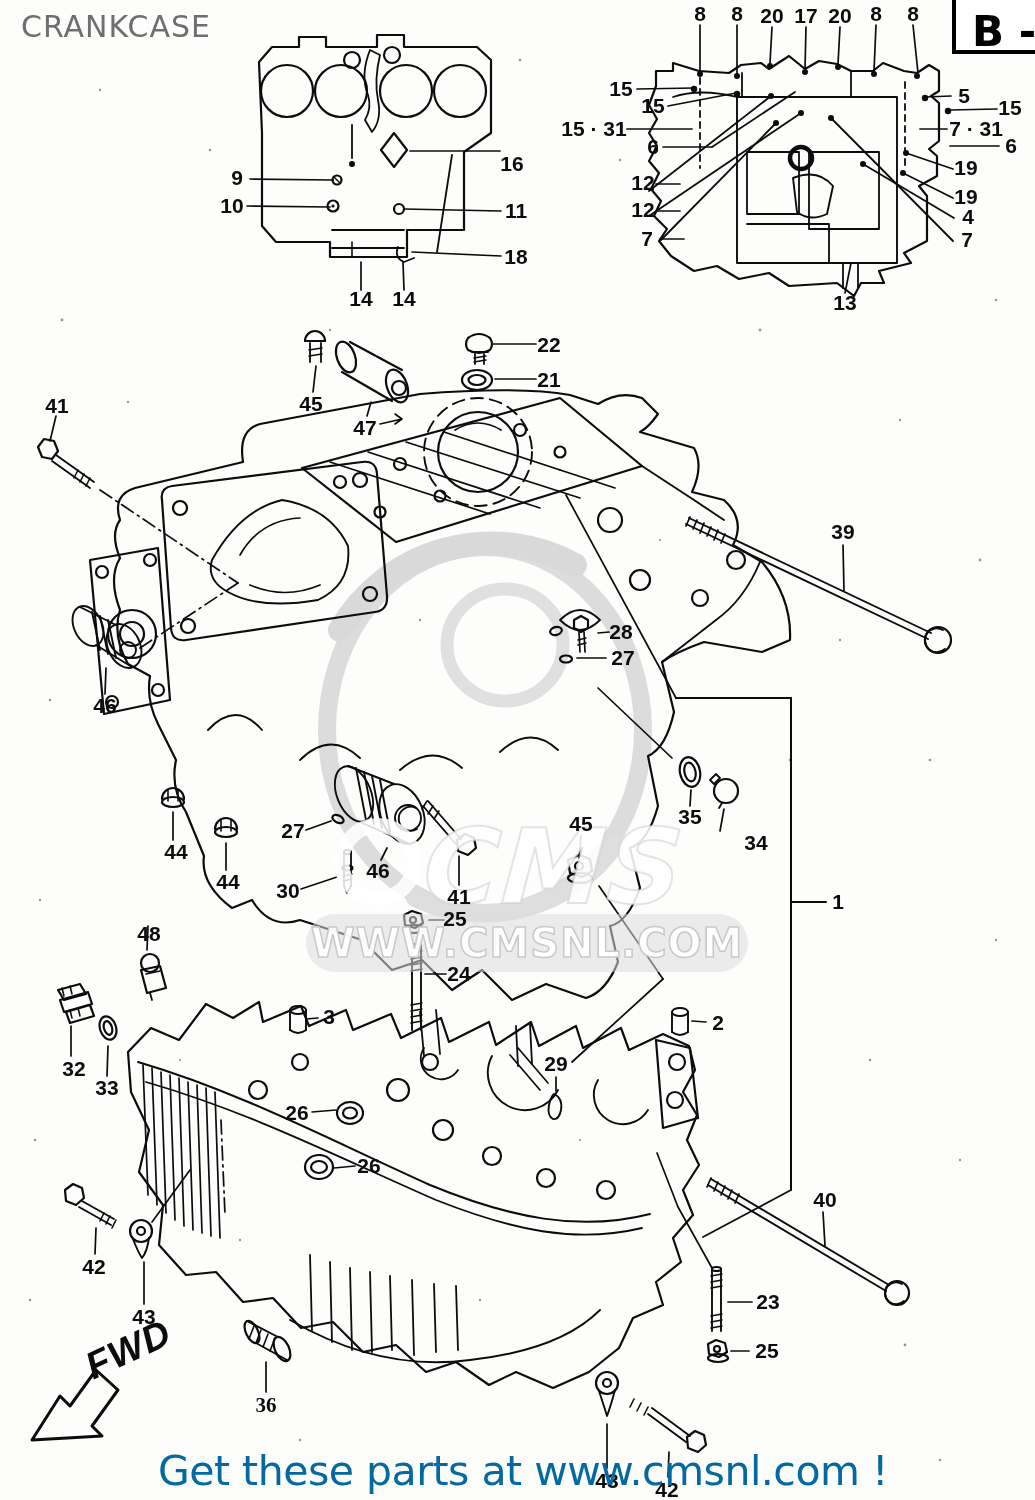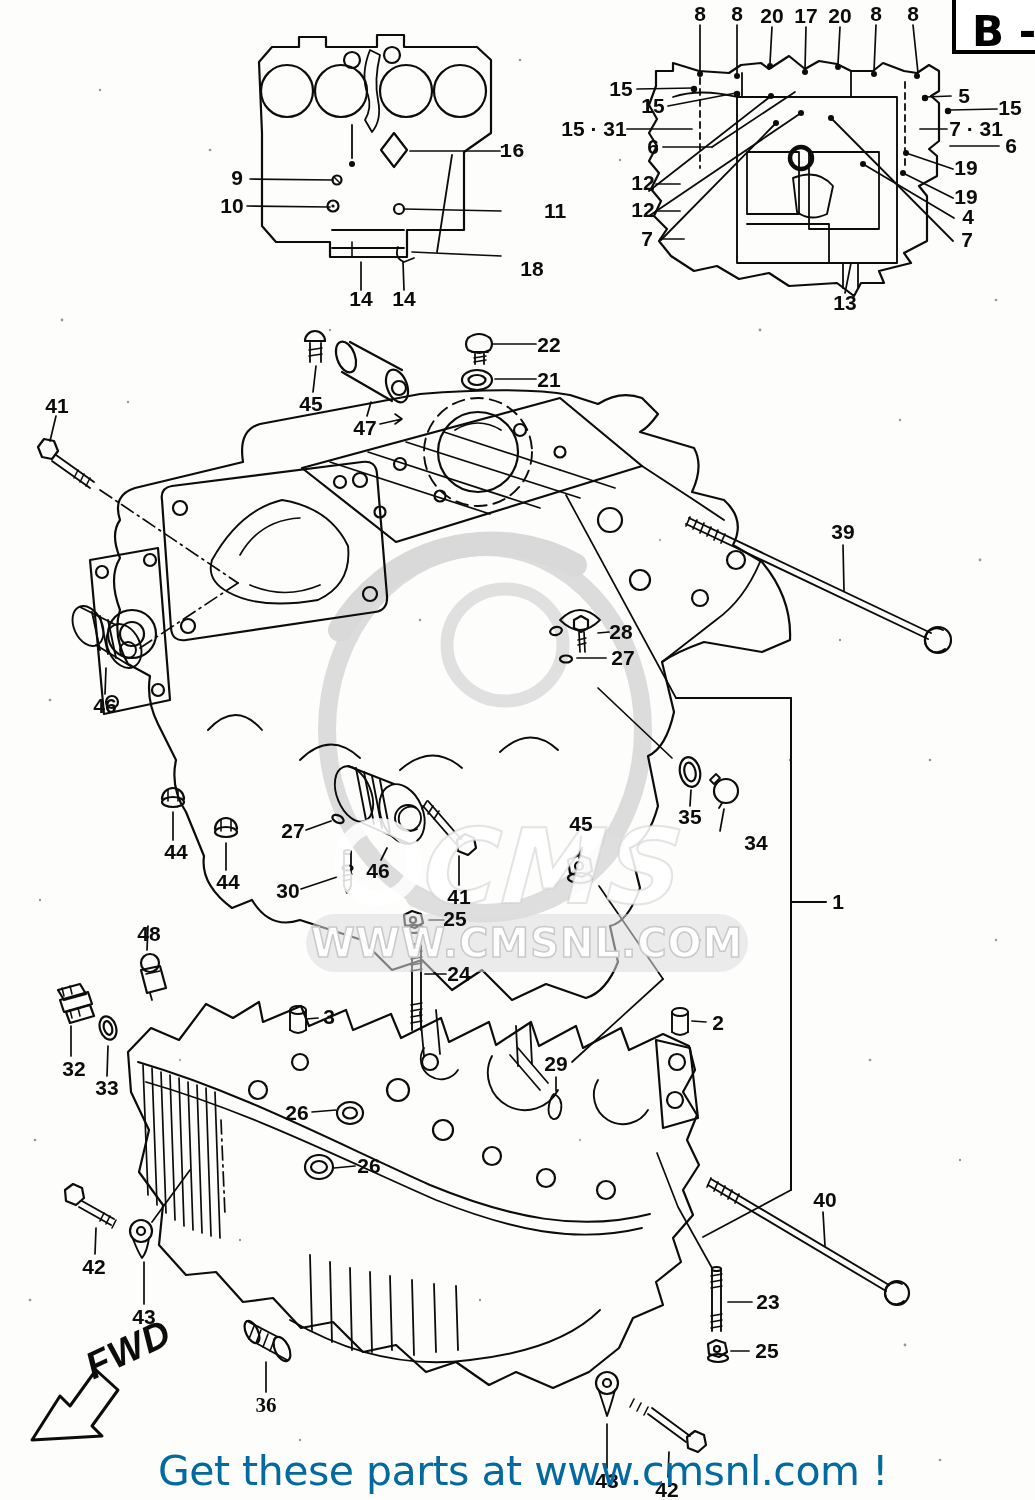--- a/index.html
+++ b/index.html
@@ -572,30 +572,31 @@
     </g>
   </svg>
 
   <div id="watermark-layer">
     <div id="wm-ring"></div>
     <div id="wm-cms">CMS</div>
     <div id="wm-band"></div>
     <div id="wm-url">WWW.CMSNL.COM</div>
   </div>
 
+  <div id="page-title">CRANKCASE</div>
   <div id="section-box">
     <span>B -</span>
   </div>
   <div id="fwd-label">FWD</div>
   <div id="callout-layer">
       <div class="callout" style="left: 237px; top: 178px;">9</div>
       <div class="callout" style="left: 232px; top: 206px;">10</div>
-      <div class="callout" style="left: 512px; top: 151px; font-family: Liberation Mono, monospace;">16</div>
-      <div class="callout" style="left: 516px; top: 211px; margin-left: 39px;">11</div>
-      <div class="callout" style="left: 516px; top: 269px; margin-left: 16px;">18</div>
+      <div class="callout" style="left: 512px; top: 164px;">16</div>
+      <div class="callout" style="left: 516px; top: 211px;">11</div>
+      <div class="callout" style="left: 516px; top: 257px;">18</div>
       <div class="callout" style="left: 361px; top: 299px;">14</div>
       <div class="callout" style="left: 404px; top: 299px;">14</div>
       <div class="callout" style="left: 700px; top: 14px;">8</div>
       <div class="callout" style="left: 737px; top: 14px;">8</div>
       <div class="callout" style="left: 772px; top: 16px;">20</div>
       <div class="callout" style="left: 806px; top: 16px;">17</div>
       <div class="callout" style="left: 840px; top: 16px;">20</div>
       <div class="callout" style="left: 876px; top: 14px;">8</div>
       <div class="callout" style="left: 913px; top: 14px;">8</div>
       <div class="callout" style="left: 621px; top: 89px;">15</div>

